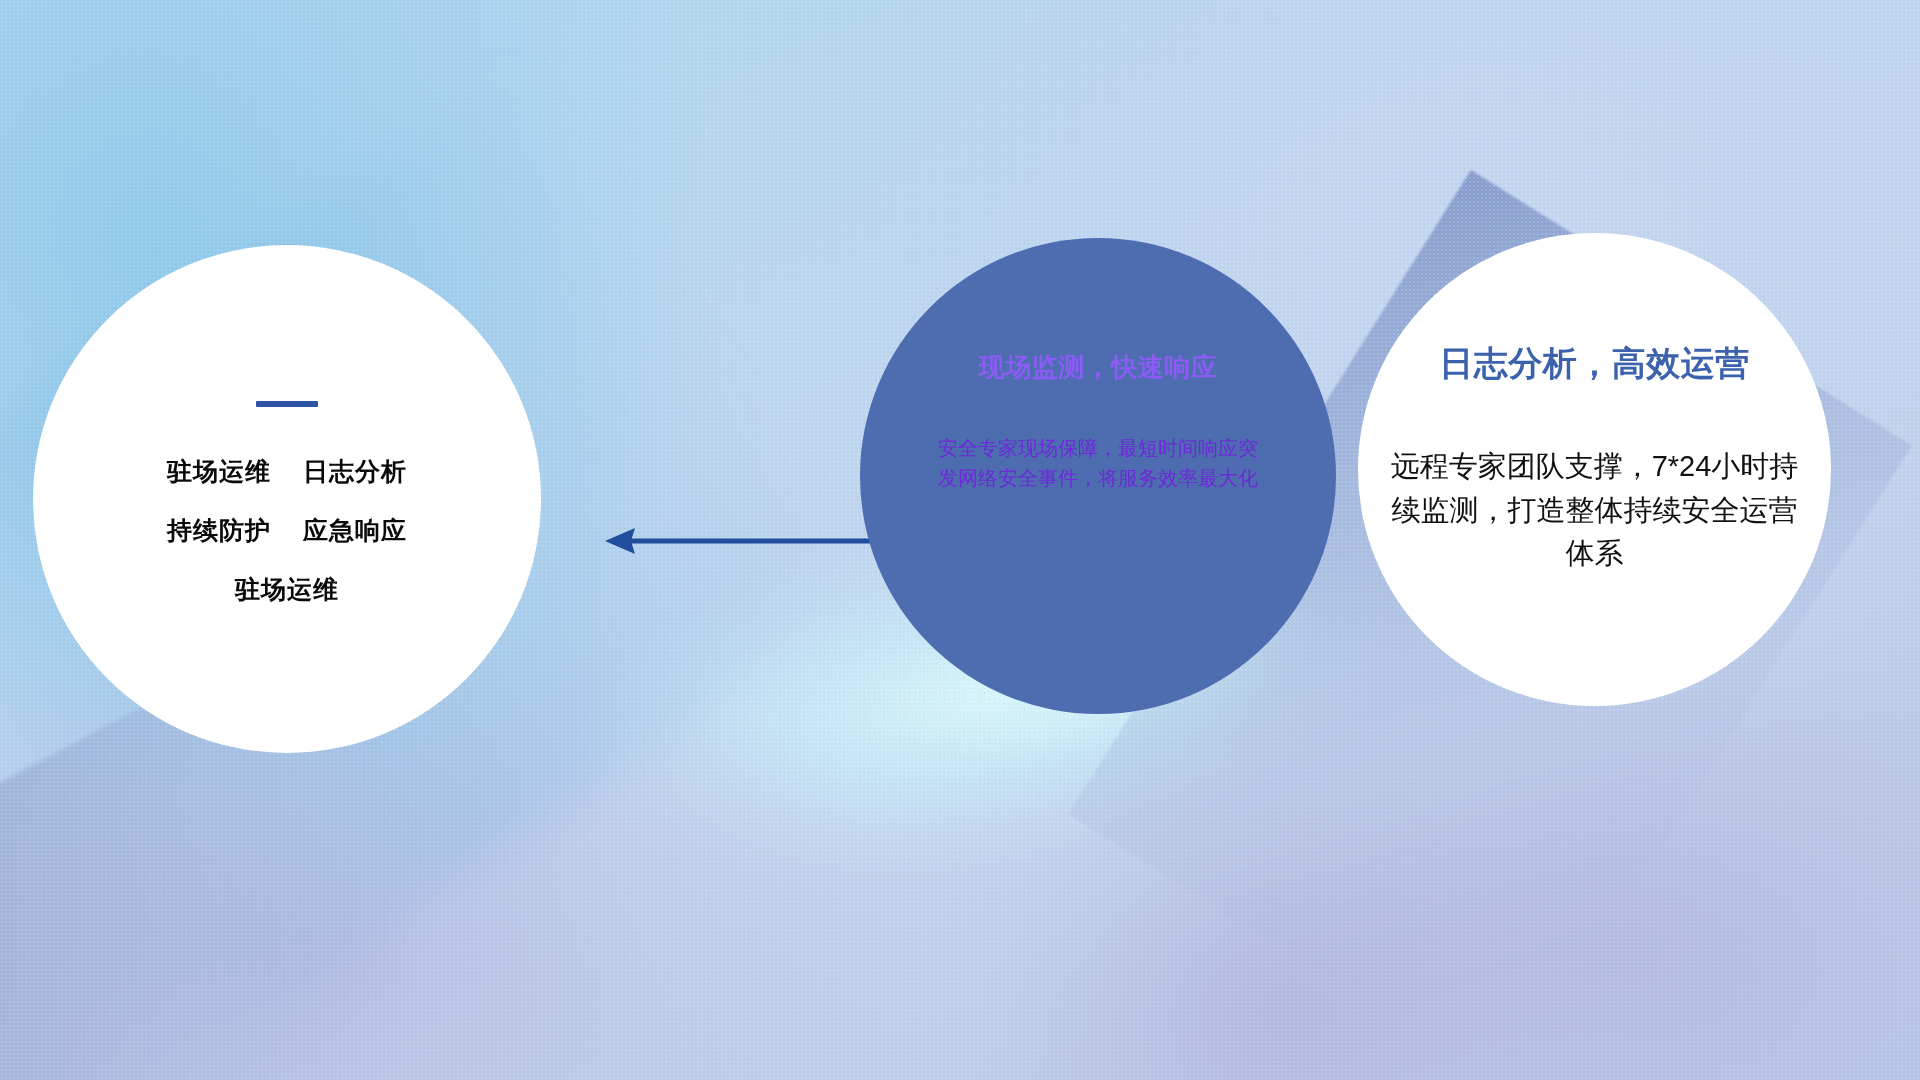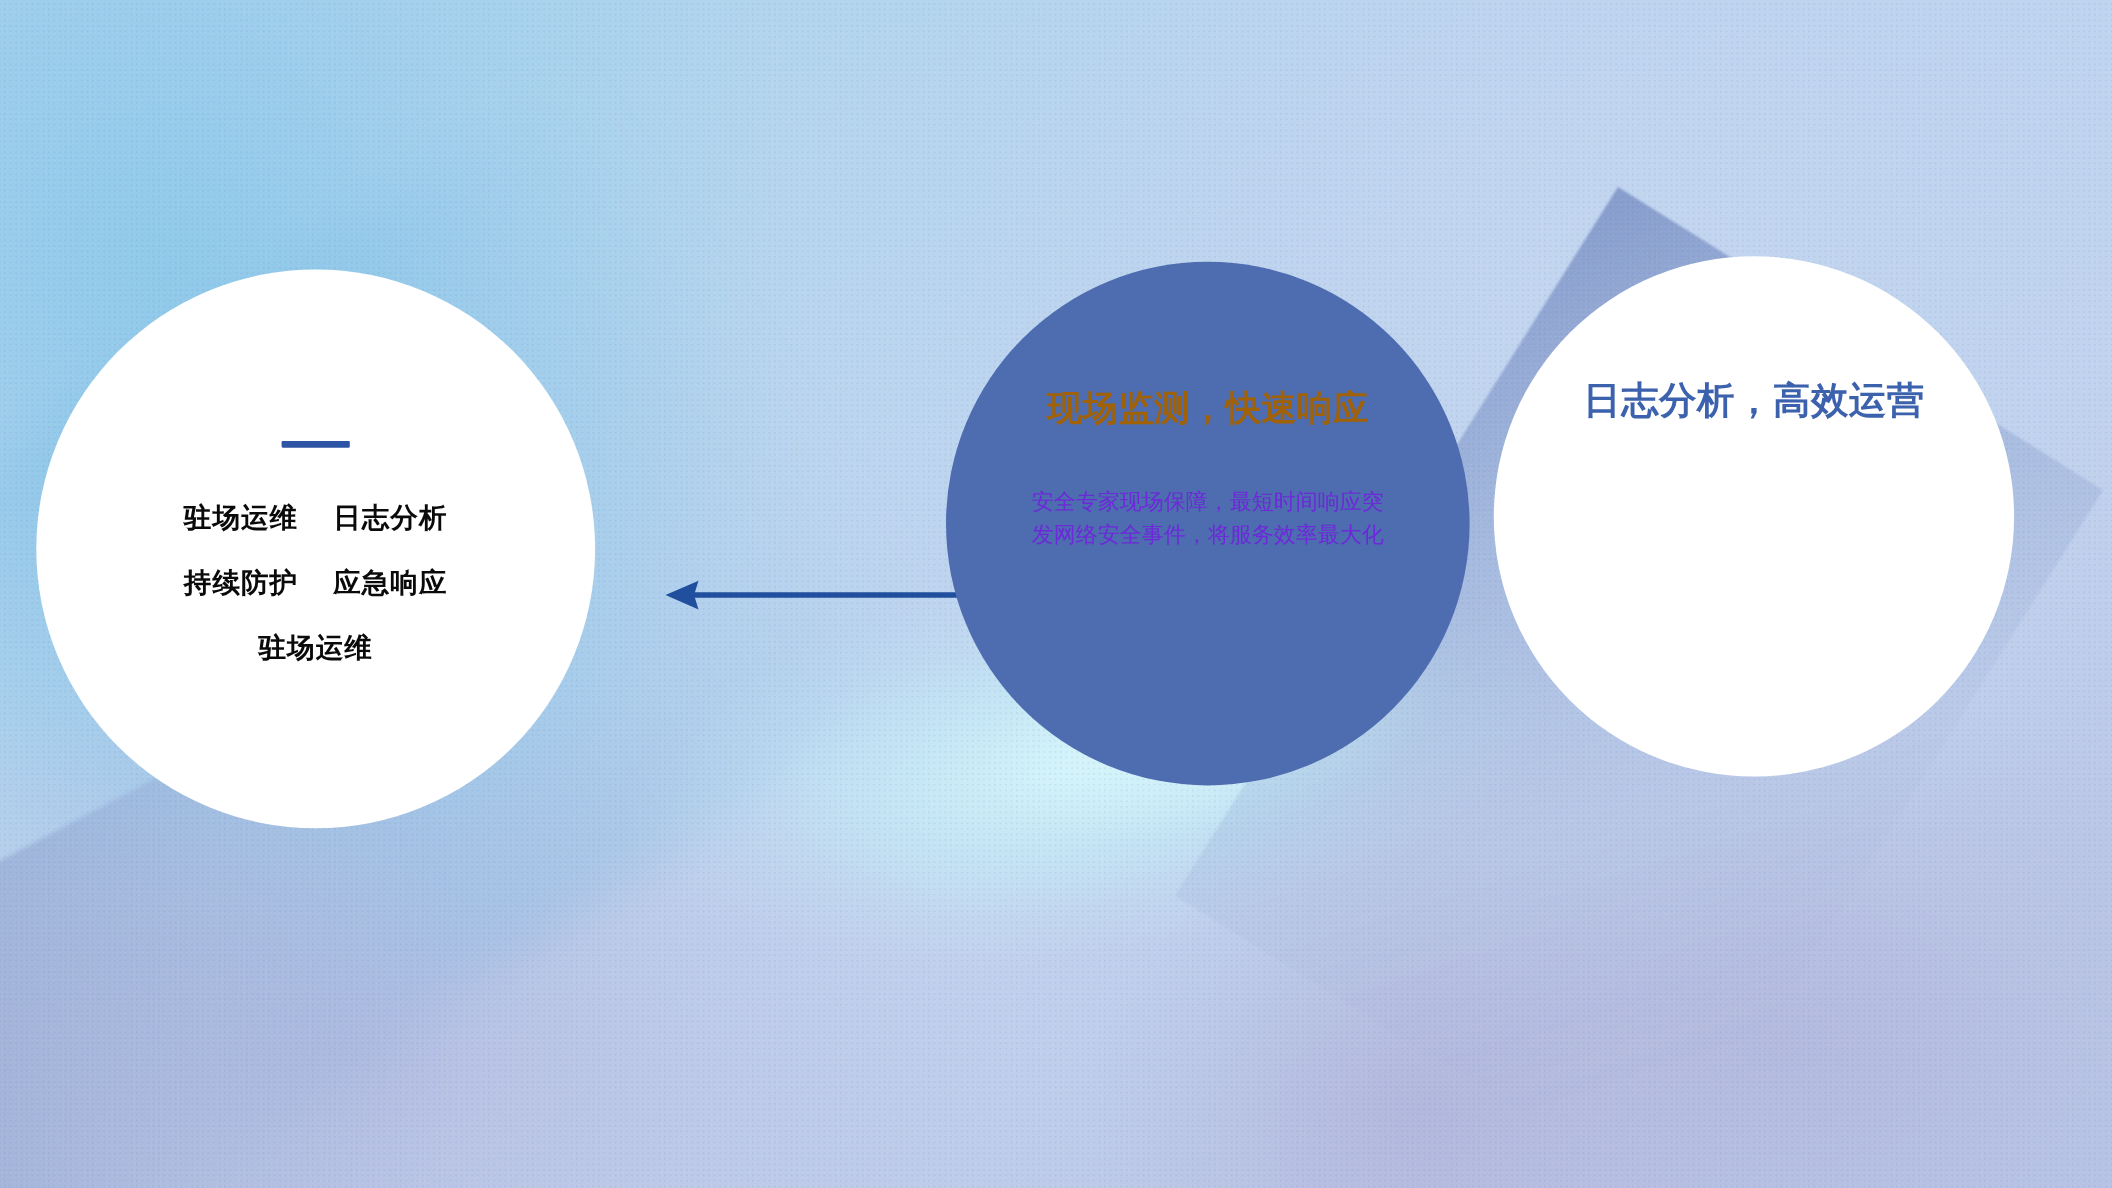--- a/index.html
+++ b/index.html
@@ -232,23 +232,23 @@
     top: 0;
     width: 100%;
     height: 100%;
     display: flex;
     flex-direction: column;
     align-items: center;
     z-index: 7;
   }
   .mid-title {
     margin-top: 112px;
-    color: #a16207;
+    color: #8b5cf6;
     font-weight: bold;
-    font-size: 32px;
+    font-size: 26px;
     letter-spacing: 0.5px;
     white-space: nowrap;
     text-align: center;
   }
   .mid-text {
     margin-top: 48px;
     width: 330px;
     color: #6d28d9;
     font-size: 20px;
     line-height: 1.52;
@@ -334,16 +334,17 @@
   <div class="circle circle-mid mid-shell" style="background:transparent">
     <div class="mid-body">
       <div class="mid-title">现场监测，快速响应</div>
       <div class="mid-text">安全专家现场保障，最短时间响应突发网络安全事件，将服务效率最大化</div>
     </div>
   </div>
 
   <div class="circle circle-right">
     <div class="right-body">
       <div class="right-title">日志分析，高效运营</div>
+      <div class="right-text">远程专家团队支撑，7*24小时持续监测，打造整体持续安全运营体系</div>
     </div>
   </div>
 
 </div>
 
 </body></html>

